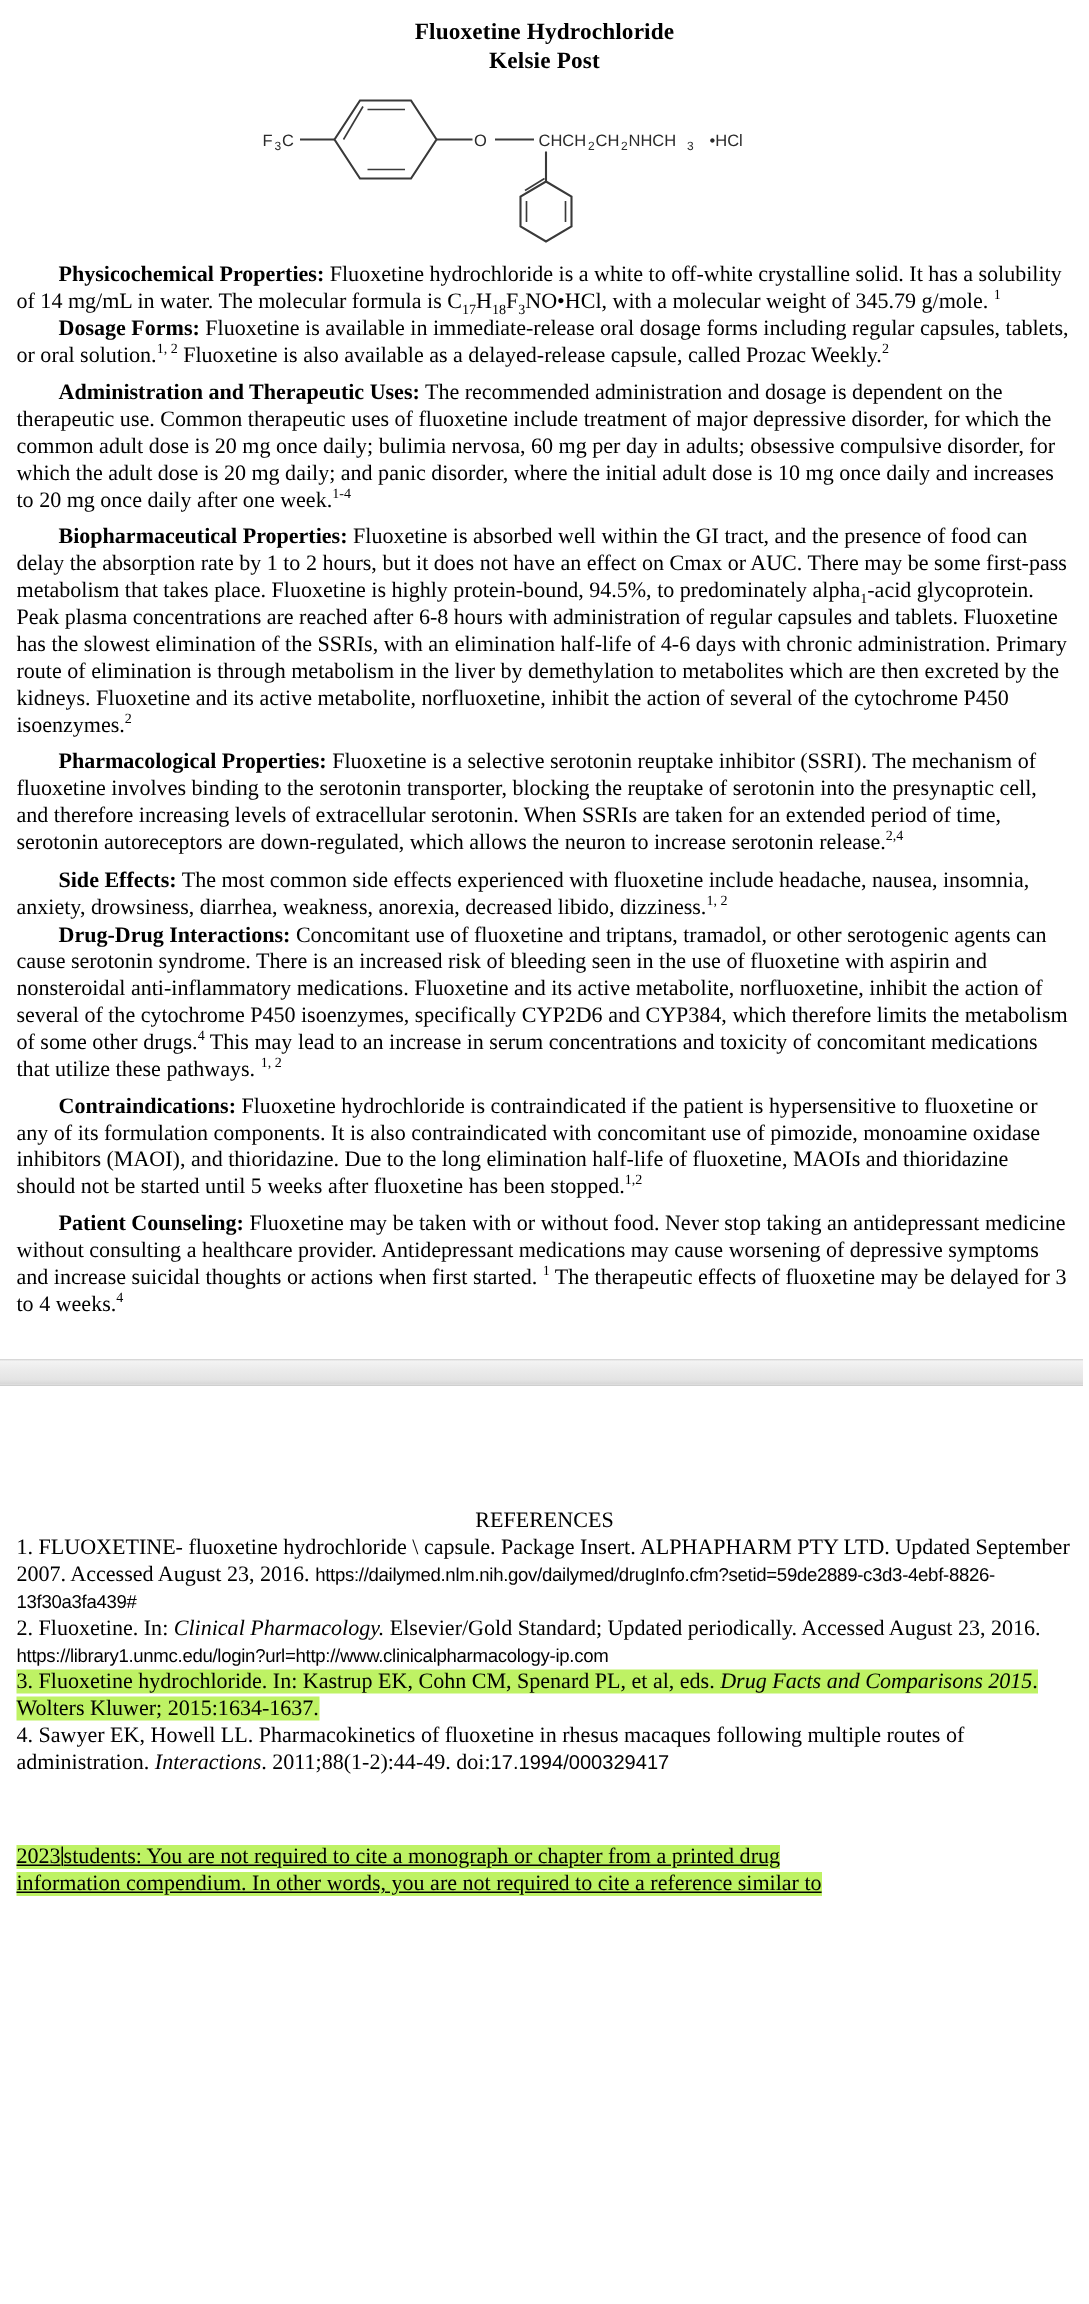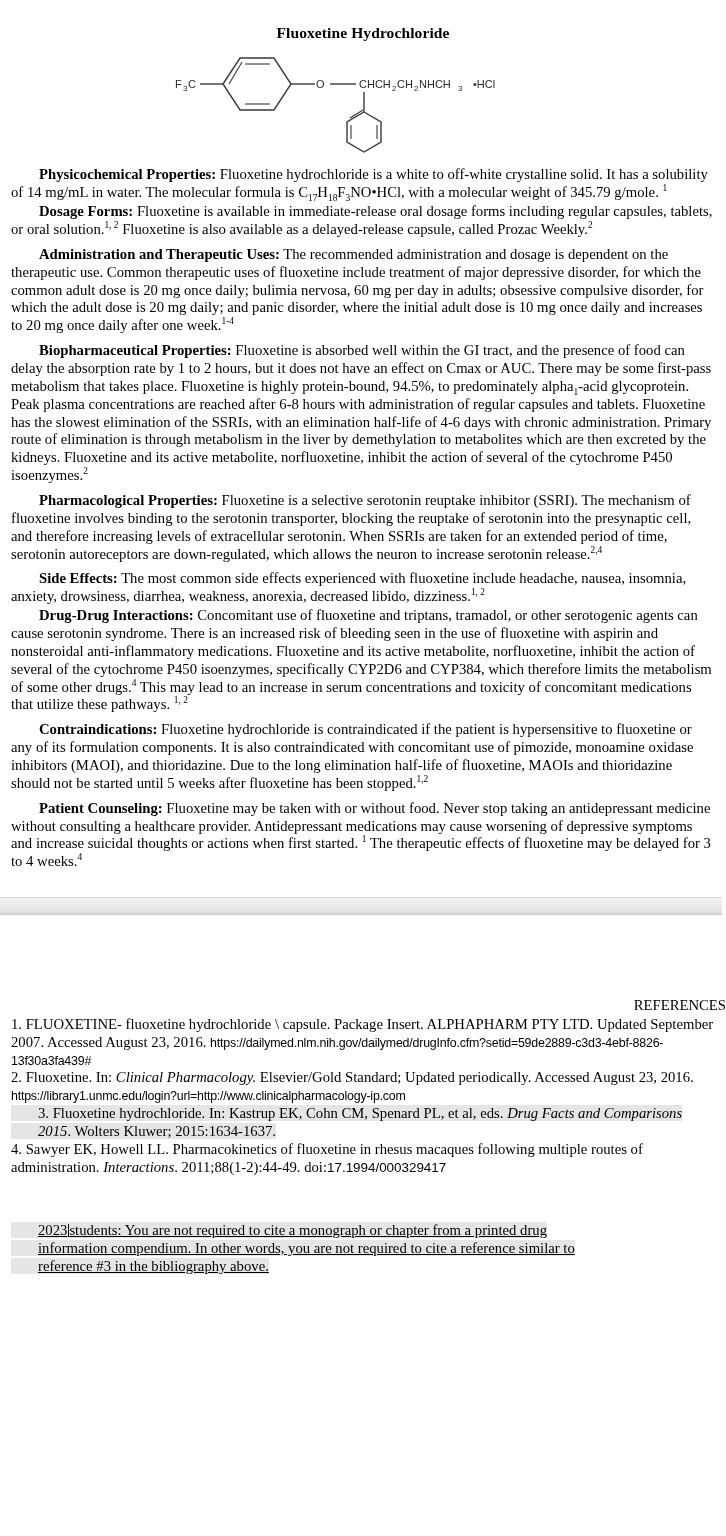--- a/index.html
+++ b/index.html
@@ -16,21 +16,21 @@
   }
   .page {
     width: 726px;
     position: relative;
     box-sizing: border-box;
   }
 
   
   .title-block {
     text-align: center;
-    padding-top: 23px;
+    padding-top: 12px;
   }
   .doc-title {
     font-size: 15.5px;
     font-weight: bold;
     line-height: 1.25;
     letter-spacing: 0.1px;
   }
   .doc-author {
     font-size: 15.5px;
     font-weight: bold;
@@ -106,21 +106,21 @@
     border-top: 1px solid #d8d8d8;
     border-bottom: 1px solid #cfcfcf;
     box-sizing: border-box;
   }
   .sep-gap {
     height: 82px;
   }
 
   
   .ref-heading {
-    text-align: right;
+    text-align: center;
     font-size: 14.7px;
     line-height: 1.2;
     margin-bottom: 1px;
   }
   .ref-list {
     padding: 0 11px;
   }
   .ref-item {
     font-size: 14.7px;
     line-height: 1.215;
@@ -133,23 +133,22 @@
   }
   .doi-mono {
     font-family: "Liberation Sans", "DejaVu Sans", sans-serif;
     font-size: 13.4px;
   }
   i, .ital {
     font-style: italic;
     margin-top: 42px;
   }
   .hl {
-    background-color: #e5e5e5;
+    background-color: #bef264;
     box-decoration-break: clone;
-    padding-left: 27px;
     -webkit-box-decoration-break: clone;
   }
 
   
   .note-gap {
     height: 44px;
   }
   .note-block {
     padding: 0 11px;
     text-decoration: underline;
@@ -171,20 +170,21 @@
     height: 30px;
   }
 </style>
 </head>
 <body>
 
 <div class="page">
 
   <div class="title-block">
     <div class="doc-title">Fluoxetine Hydrochloride</div>
+    <div class="doc-author">Kelsie Post</div>
   </div>
 
   <div class="structure-wrap">
     <svg width="420" height="118" viewBox="0 0 420 118">
 
       <text class="struct-label" x="22" y="40">F</text>
       <text class="struct-sub" x="30" y="43">3</text>
       <text class="struct-label" x="35" y="40">C</text>
 
       <line class="bond" x1="47" y1="36" x2="70" y2="36"></line>
@@ -280,18 +280,17 @@
     <p class="ref-item">
       <span>4.</span><span> Sawyer EK, Howell LL. Pharmacokinetics of fluoxetine in rhesus macaques following multiple routes of administration. </span><i>Interactions</i><span>. 2011;88(1-2):44-49. doi:</span><span class="doi-mono">17.1994/000329417</span>
     </p>
 
   </div>
 
   <div class="note-gap"></div>
   <div class="note-block">
     <p class="note-line"><span class="hl"><span>2023</span><span class="caret"></span><span>students:  You are not required to cite a monograph or chapter from a printed drug</span></span></p>
     <p class="note-line"><span class="hl"><span>information compendium.    In other words, you are not required to cite a reference similar to</span></span></p>
-    <p class="note-line"><span class="hl"><span>reference #3 in the bibliography above.</span></span></p>
   </div>
 
   <div class="tail-gap"></div>
 
 </div>
 
 </body></html>

